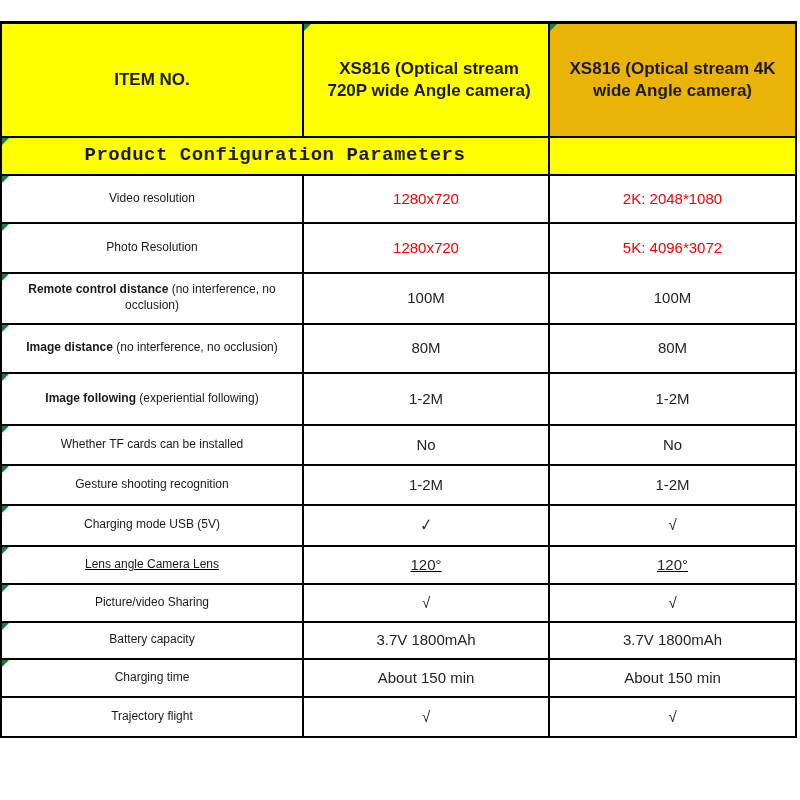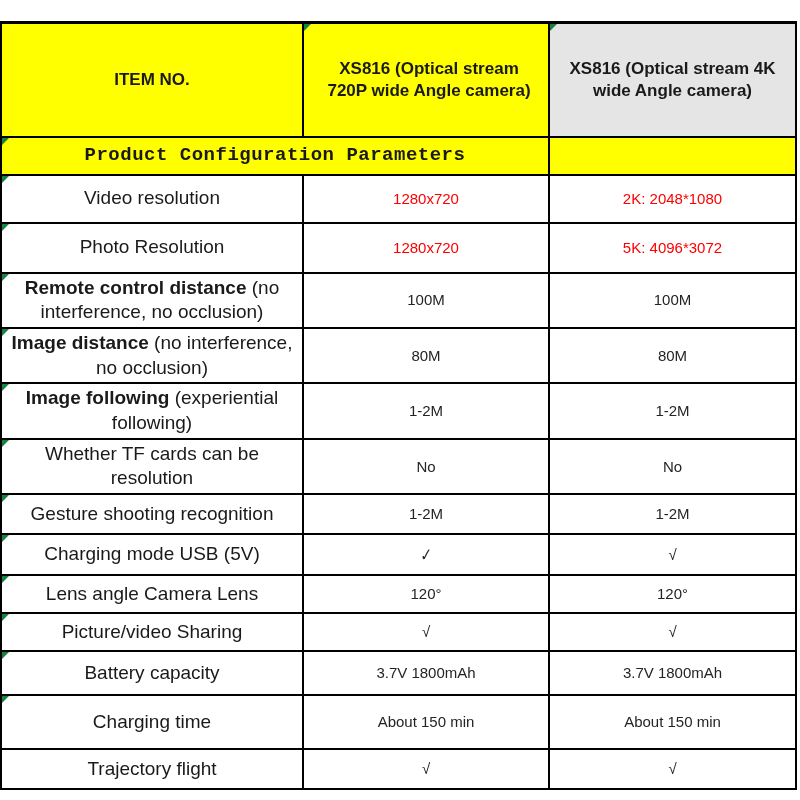--- a/index.html
+++ b/index.html
@@ -35,21 +35,21 @@
     border-top:3px solid #000;
   }
   tr.section-row td{
     font-family:"Liberation Mono", monospace;
     font-weight:bold;
     font-size:19px;
     letter-spacing:0.5px;
     border-top:2px solid #00a651;
     padding:4px 20px;
   }
-  td.label-cell{font-size:19px;}
+  td.label-cell{font-size:12px;}
   td.label-cell b{font-weight:bold;}
   td.value-cell{font-size:15px;color:#242424;}
   td.check-cell{font-size:15px;}
   .tick-slant{display:inline-block;transform:rotate(-14deg) skewX(-10deg);}
 
   
   .corner-marker{
     position:absolute;top:0;left:0;width:0;height:0;
     border-top:7px solid #17823b;
     border-right:7px solid transparent;
@@ -68,21 +68,21 @@
 
   <tbody>
       <tr class="header-row" style="height:114px;">
     <td style="background-color: rgb(255, 255, 0);">
       <span>ITEM NO.</span>
     </td>
     <td style="background-color: rgb(255, 255, 0); padding-left: 14px;">
       <span class="corner-marker"></span>
       <span>XS816 (Optical stream 720P wide Angle camera)</span>
     </td>
-    <td style="background-color: #e5e5e5;">
+    <td style="background-color: #eab308;">
       <span class="corner-marker"></span>
       <span>XS816 (Optical stream 4K wide Angle camera)</span>
     </td>
   </tr>
 
   <tr class="section-row" style="height:38px;">
     <td colspan="2" style="background-color: rgb(255, 255, 0);">
       <span class="corner-marker"></span>
       <span>Product Configuration Parameters</span>
     </td>
@@ -130,21 +130,21 @@
       <span class="corner-marker"></span>
       <b>Image following</b><span> (experiential following)</span>
     </td>
     <td class="value-cell">1-2M</td>
     <td class="value-cell">1-2M</td>
   </tr>
 
   <tr style="height:40px;">
     <td class="label-cell">
       <span class="corner-marker"></span>
-      <span>Whether TF cards can be resolution</span>
+      <span>Whether TF cards can be installed</span>
     </td>
     <td class="value-cell">No</td>
     <td class="value-cell">No</td>
   </tr>
 
   <tr style="height:40px;">
     <td class="label-cell">
       <span class="corner-marker"></span>
       <span>Gesture shooting recognition</span>
     </td>
@@ -158,21 +158,21 @@
       <span>Charging mode USB (5V)</span>
     </td>
     <td class="value-cell check-cell">
       <span class="tick-slant">✓</span>
     </td>
     <td class="value-cell check-cell">
       <span>√</span>
     </td>
   </tr>
 
-  <tr style="height:38px;">
+  <tr style="height:38px;text-decoration:underline;">
     <td class="label-cell">
       <span class="corner-marker"></span>
       <span>Lens angle Camera Lens</span>
     </td>
     <td class="value-cell">120°</td>
     <td class="value-cell">120°</td>
   </tr>
 
   <tr style="height:38px;">
     <td class="label-cell">
@@ -180,30 +180,30 @@
       <span>Picture/video Sharing</span>
     </td>
     <td class="value-cell check-cell">
       <span>√</span>
     </td>
     <td class="value-cell check-cell">
       <span>√</span>
     </td>
   </tr>
 
-  <tr style="height:44px;">
+  <tr style="height:37px;">
     <td class="label-cell">
       <span class="corner-marker"></span>
       <span>Battery capacity</span>
     </td>
     <td class="value-cell">3.7V 1800mAh</td>
     <td class="value-cell">3.7V 1800mAh</td>
   </tr>
 
-  <tr style="height:54px;">
+  <tr style="height:38px;">
     <td class="label-cell">
       <span class="corner-marker"></span>
       <span>Charging time</span>
     </td>
     <td class="value-cell">About 150 min</td>
     <td class="value-cell">About 150 min</td>
   </tr>
 
   <tr style="height:40px;">
     <td class="label-cell">

